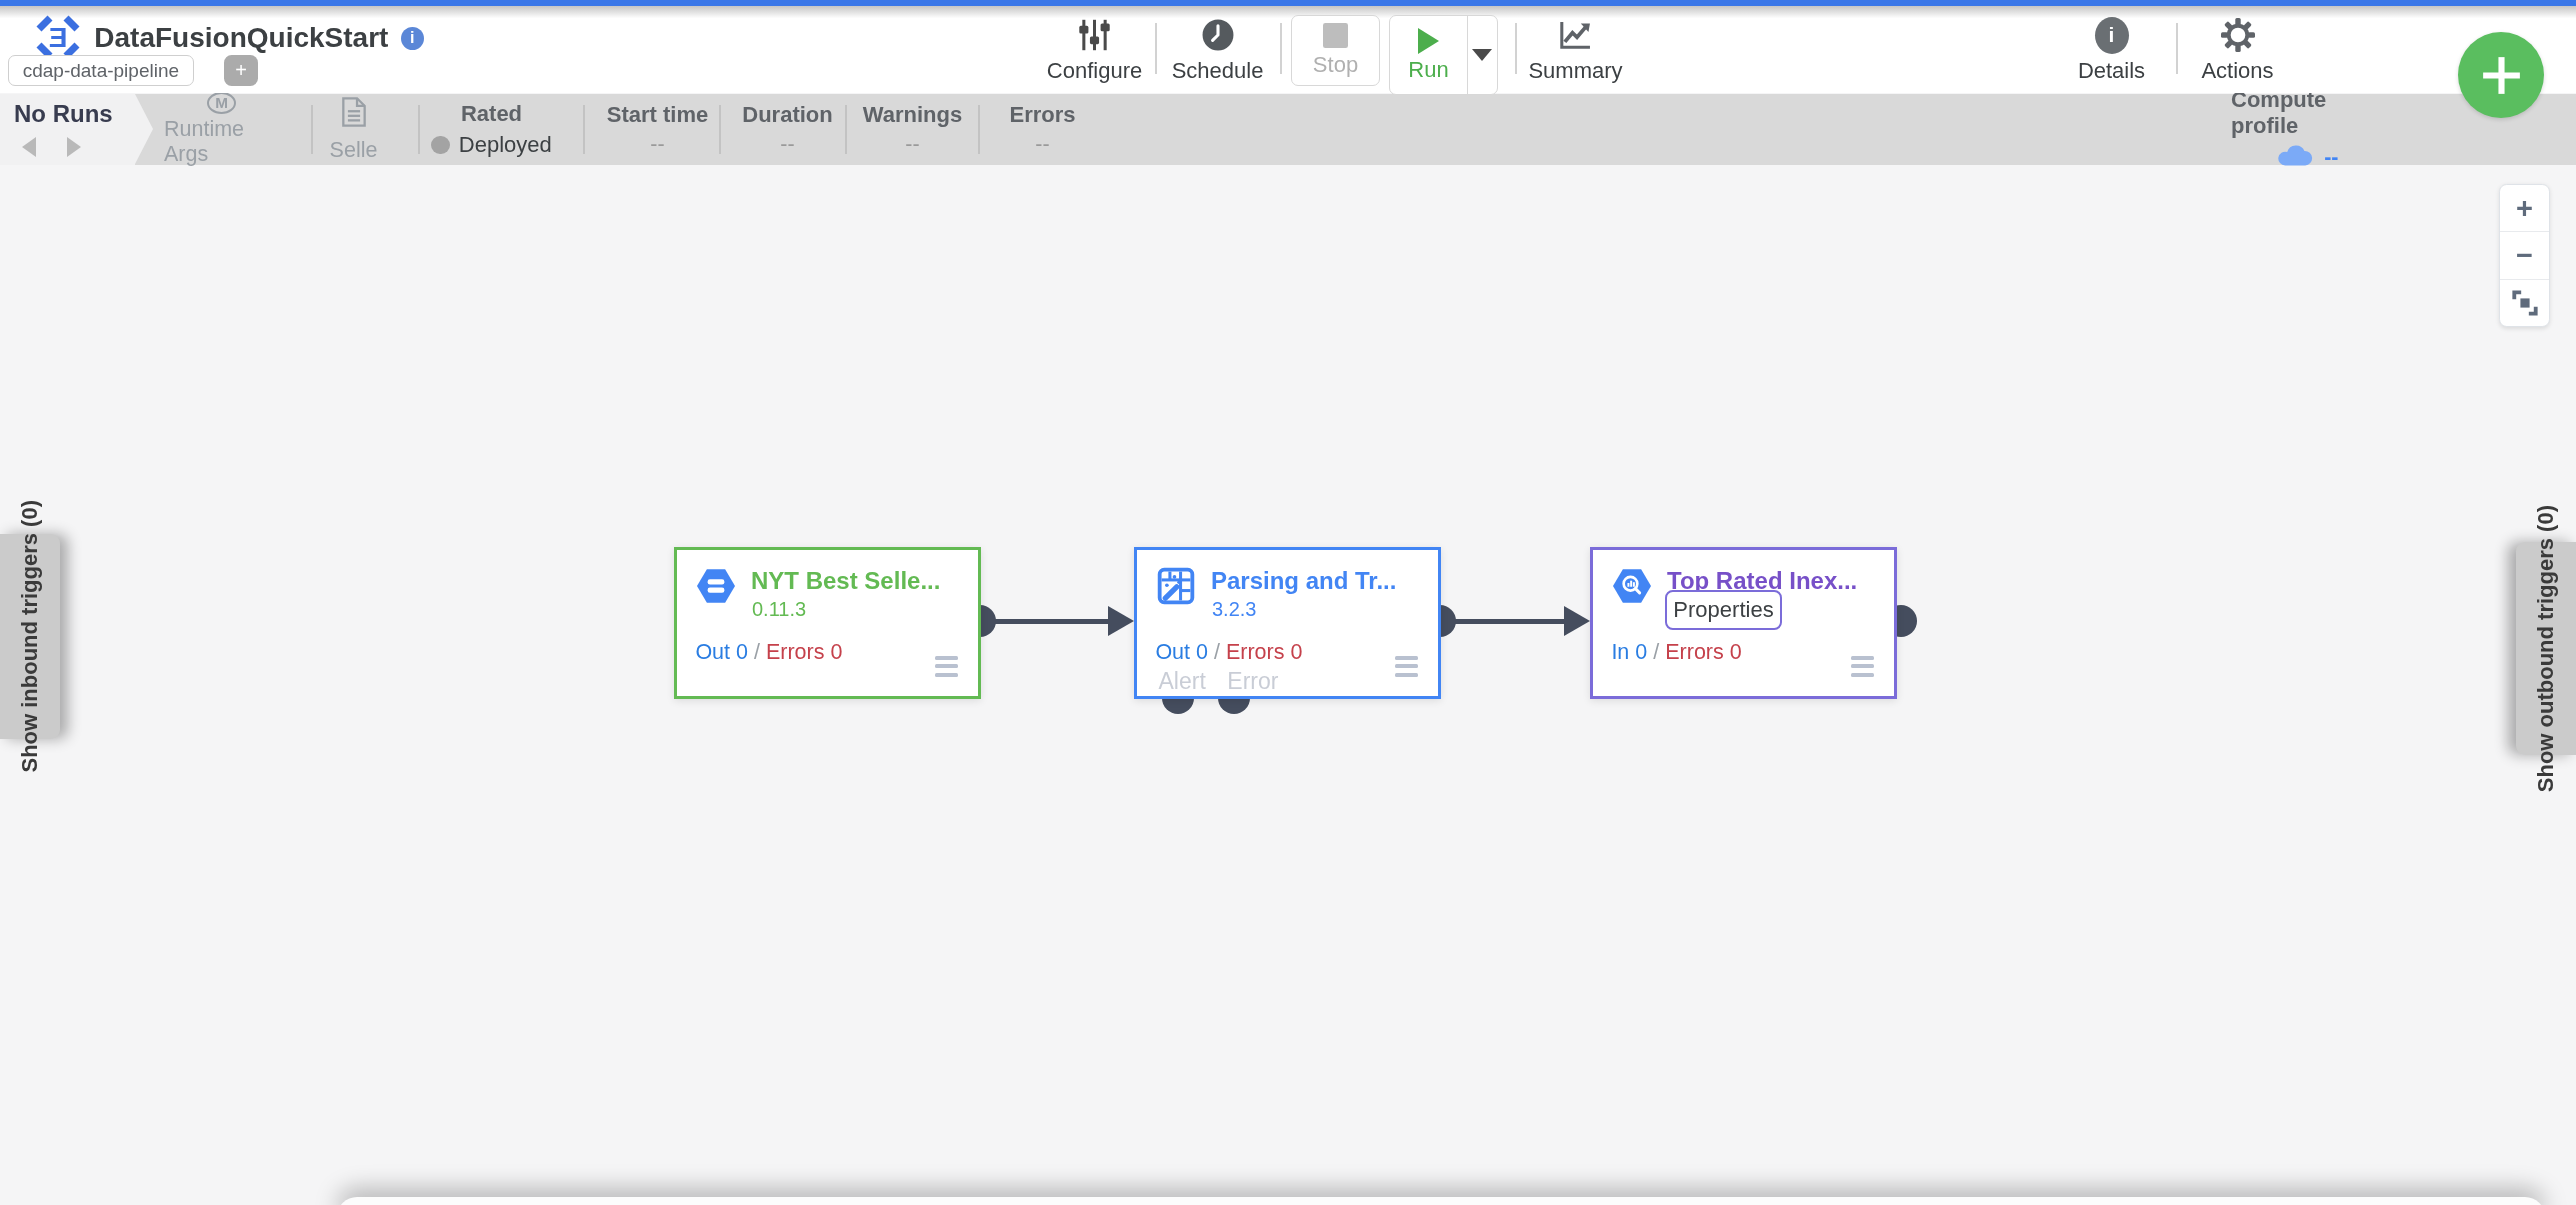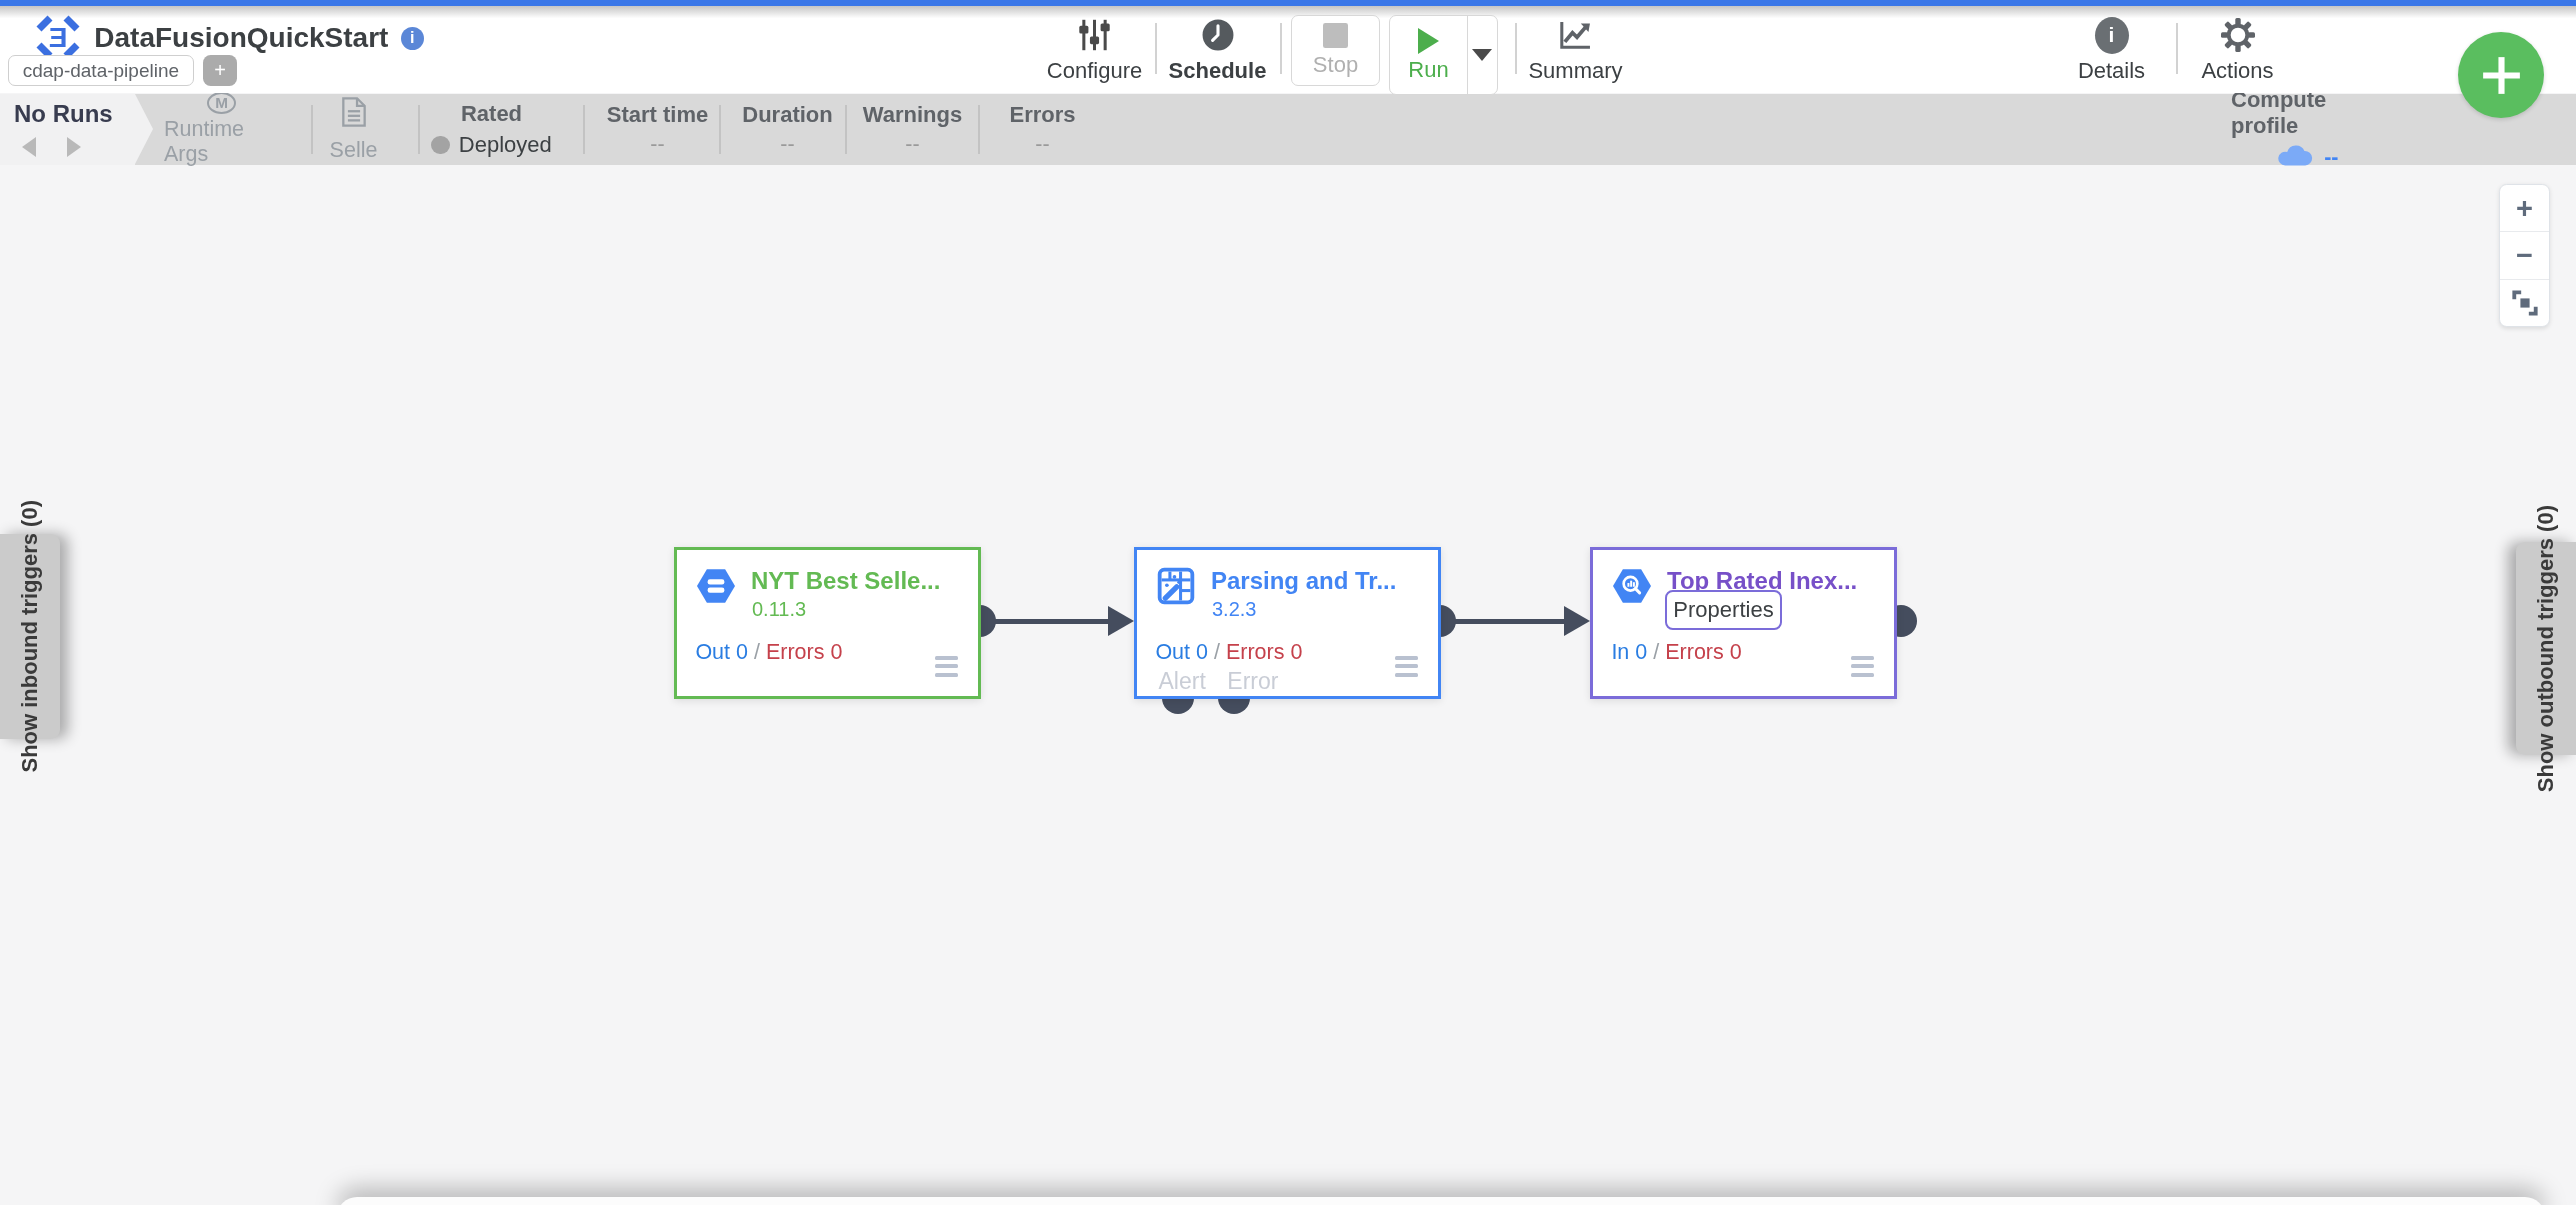--- a/index.html
+++ b/index.html
@@ -10,21 +10,21 @@
   
   .topline { position:absolute; left:0; top:0; width:2576px; height:6.1px; background:#3a77e8; z-index:20; }
 
   
   .header { position:absolute; left:0; top:6.1px; width:2576px; height:87px;
             background:linear-gradient(to bottom,#c5c5c5 0,#ffffff 12.3px,#ffffff 100%); z-index:10; }
   .brand { position:absolute; left:34px; top:9.2px; display:flex; align-items:center; gap:12.3px; height:46px; }
   .brand h1 { font-size:28px; font-weight:bold; color:#3c4043; white-space:nowrap; }
   .info-dot { width:23px; height:23px; border-radius:50%; background:#5b87d7; color:#fff;
               font-size:16px; font-weight:bold; display:flex; align-items:center; justify-content:center; }
-  .tagrow { position:absolute; left:7.7px; top:49px; display:flex; align-items:flex-end; gap:9px; }
+  .tagrow { position:absolute; left:7.7px; top:49px; display:flex; align-items:flex-end; gap:30px; }
   .tagpill { height:31px; border:1.5px solid #cfcfcf; border-radius:7px; background:#fff;
              display:flex; align-items:center; padding:0 14px; font-size:19px; color:#5f6368; }
   .tagplus { width:34px; height:31px; border-radius:7.7px; background:#ababab; color:#fff;
              font-size:20px; display:flex; align-items:center; justify-content:center; cursor:pointer; }
 
   .titem { position:absolute; top:10.7px; width:115px; display:flex; flex-direction:column; align-items:center;
            color:#3c4043; font-size:22px; cursor:pointer; }
   .titem .ico { height:37px; display:flex; align-items:center; justify-content:center; margin-bottom:3.8px; }
   .hsep { position:absolute; top:17px; width:1.5px; height:51px; background:#d2d2d2; }
 
@@ -166,21 +166,21 @@
               <rect x="17" y="24" width="12" height="10" rx="2"></rect>
               <rect x="31" y="7" width="12" height="10" rx="2"></rect>
             </g>
         </svg>
       </span>
       <span>Configure</span>
     </div>
 
     <div class="hsep" style="left:1155px;"></div>
 
-    <div class="titem" style="left:1160px;font-weight:bold;">
+    <div class="titem" style="left:1160px;">
       <span class="ico">
         <svg width="34" height="34" viewBox="0 0 44 44">
           <circle cx="22" cy="22" r="20" fill="#555a5e"></circle>
           <path d="M22 22 V10 M22 22 L15 29" stroke="#fff" stroke-width="4" fill="none" stroke-linecap="round"></path>
         </svg>
       </span>
       <span>Schedule</span>
     </div>
 
     <div class="hsep" style="left:1280px;"></div>

